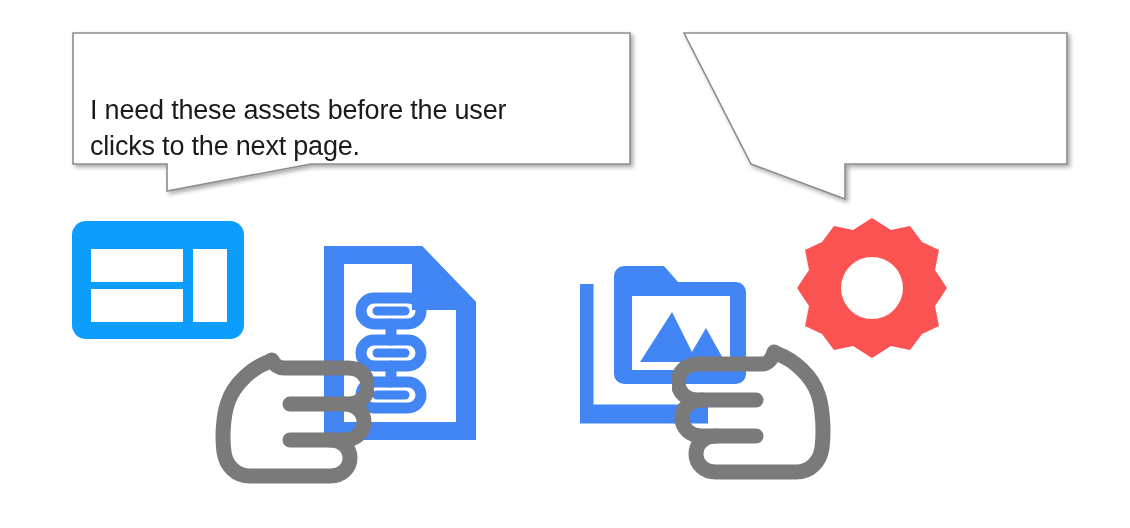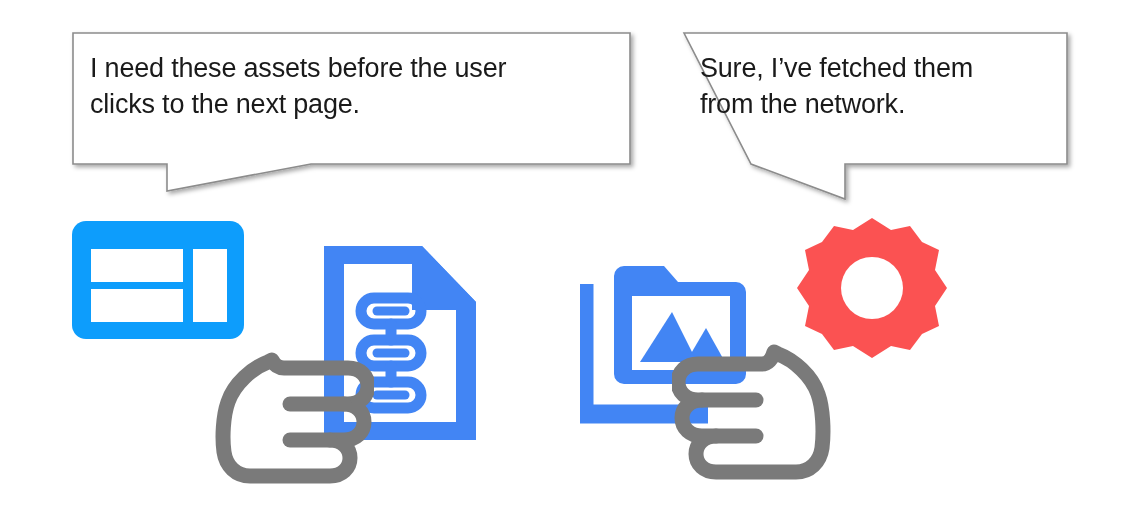--- a/index.html
+++ b/index.html
@@ -27,20 +27,21 @@
     pointer-events: none;
   }
   .bubble-text {
     position: absolute;
     color: #1a1a1a;
     font-family: "Liberation Sans", sans-serif;
     font-size: 27px;
     line-height: 36px;
     letter-spacing: -0.2px;
     white-space: pre-line;
+    margin-top: 42px;
   }
   #bubble-1-text { left: 90px; top: 50px; width: 530px; }
   #bubble-2-text { left: 700px; top: 50px; width: 360px; }
 
   
   .icon-layer {
     position: absolute;
     left: 0; top: 0;
     width: 1130px;
     height: 528px;
@@ -68,22 +69,20 @@
       </filter>
     </defs>
 
     <path filter="url(#bubShadow)" d="M73,33 L630,33 L630,164 L311,164 L167,191 L167,164 L73,164 Z" fill="#ffffff" stroke="#8c8c8c" stroke-width="1.6" stroke-linejoin="miter"></path>
 
     <path filter="url(#bubShadow)" d="M684,33 L1067,33 L1067,164 L845,164 L845,199 L751,164 Z" fill="#ffffff" stroke="#8c8c8c" stroke-width="1.6" stroke-linejoin="miter"></path>
   </svg>
 
   <div class="bubble-text" id="bubble-1-text">I need these assets before the user
 clicks to the next page.</div>
-  <div class="bubble-text" id="bubble-2-text">Sure, I’ve fetched them
-from the network.</div>
 
   <div class="icon-layer">
 
     <svg class="icon" id="layout-icon" viewBox="0 0 172 118">
       <rect x="0" y="0" width="172" height="118" rx="14" ry="14" fill="#0d9dfc"></rect>
       <rect x="19" y="28" width="92" height="33" fill="#ffffff"></rect>
       <rect x="19" y="68" width="92" height="33" fill="#ffffff"></rect>
       <rect x="121" y="28" width="34" height="73" fill="#ffffff"></rect>
     </svg>
 

